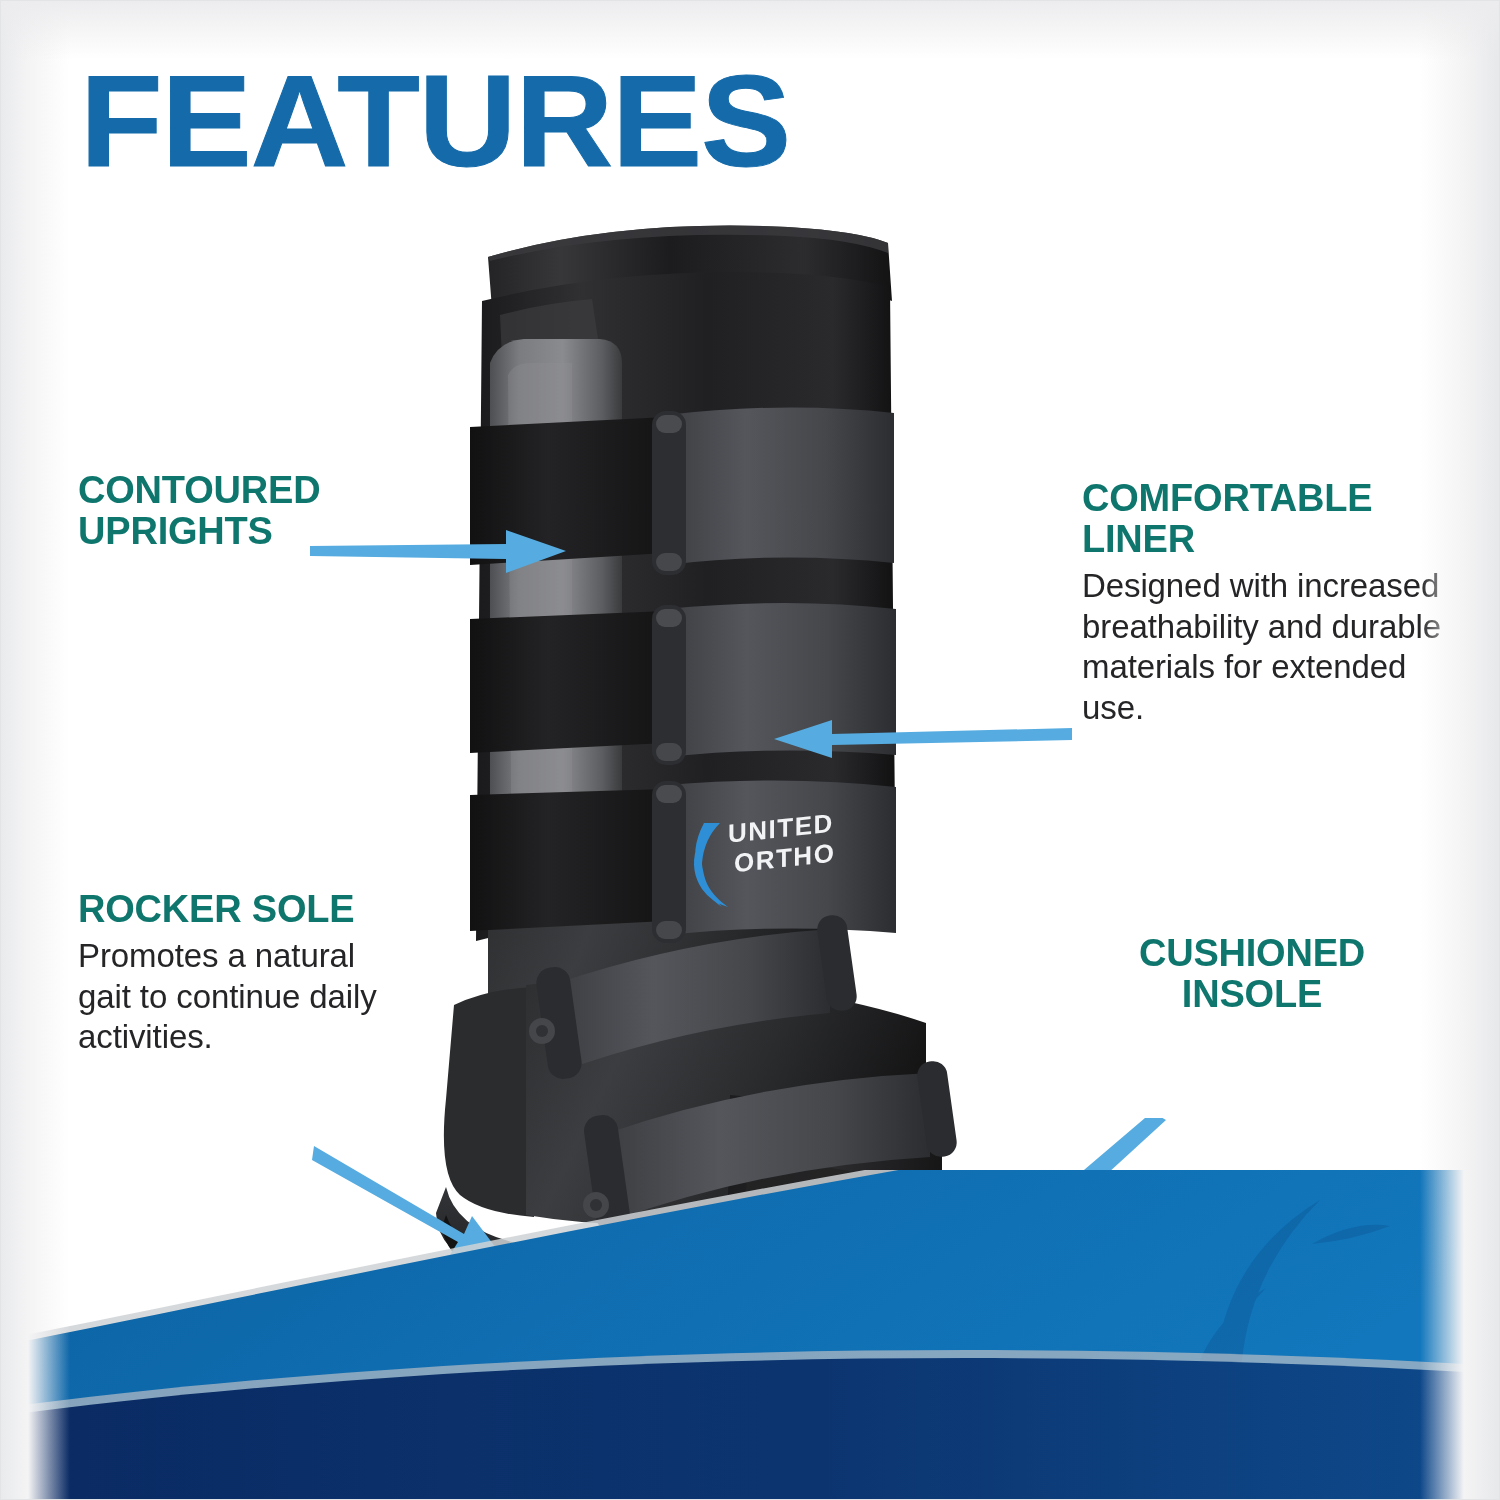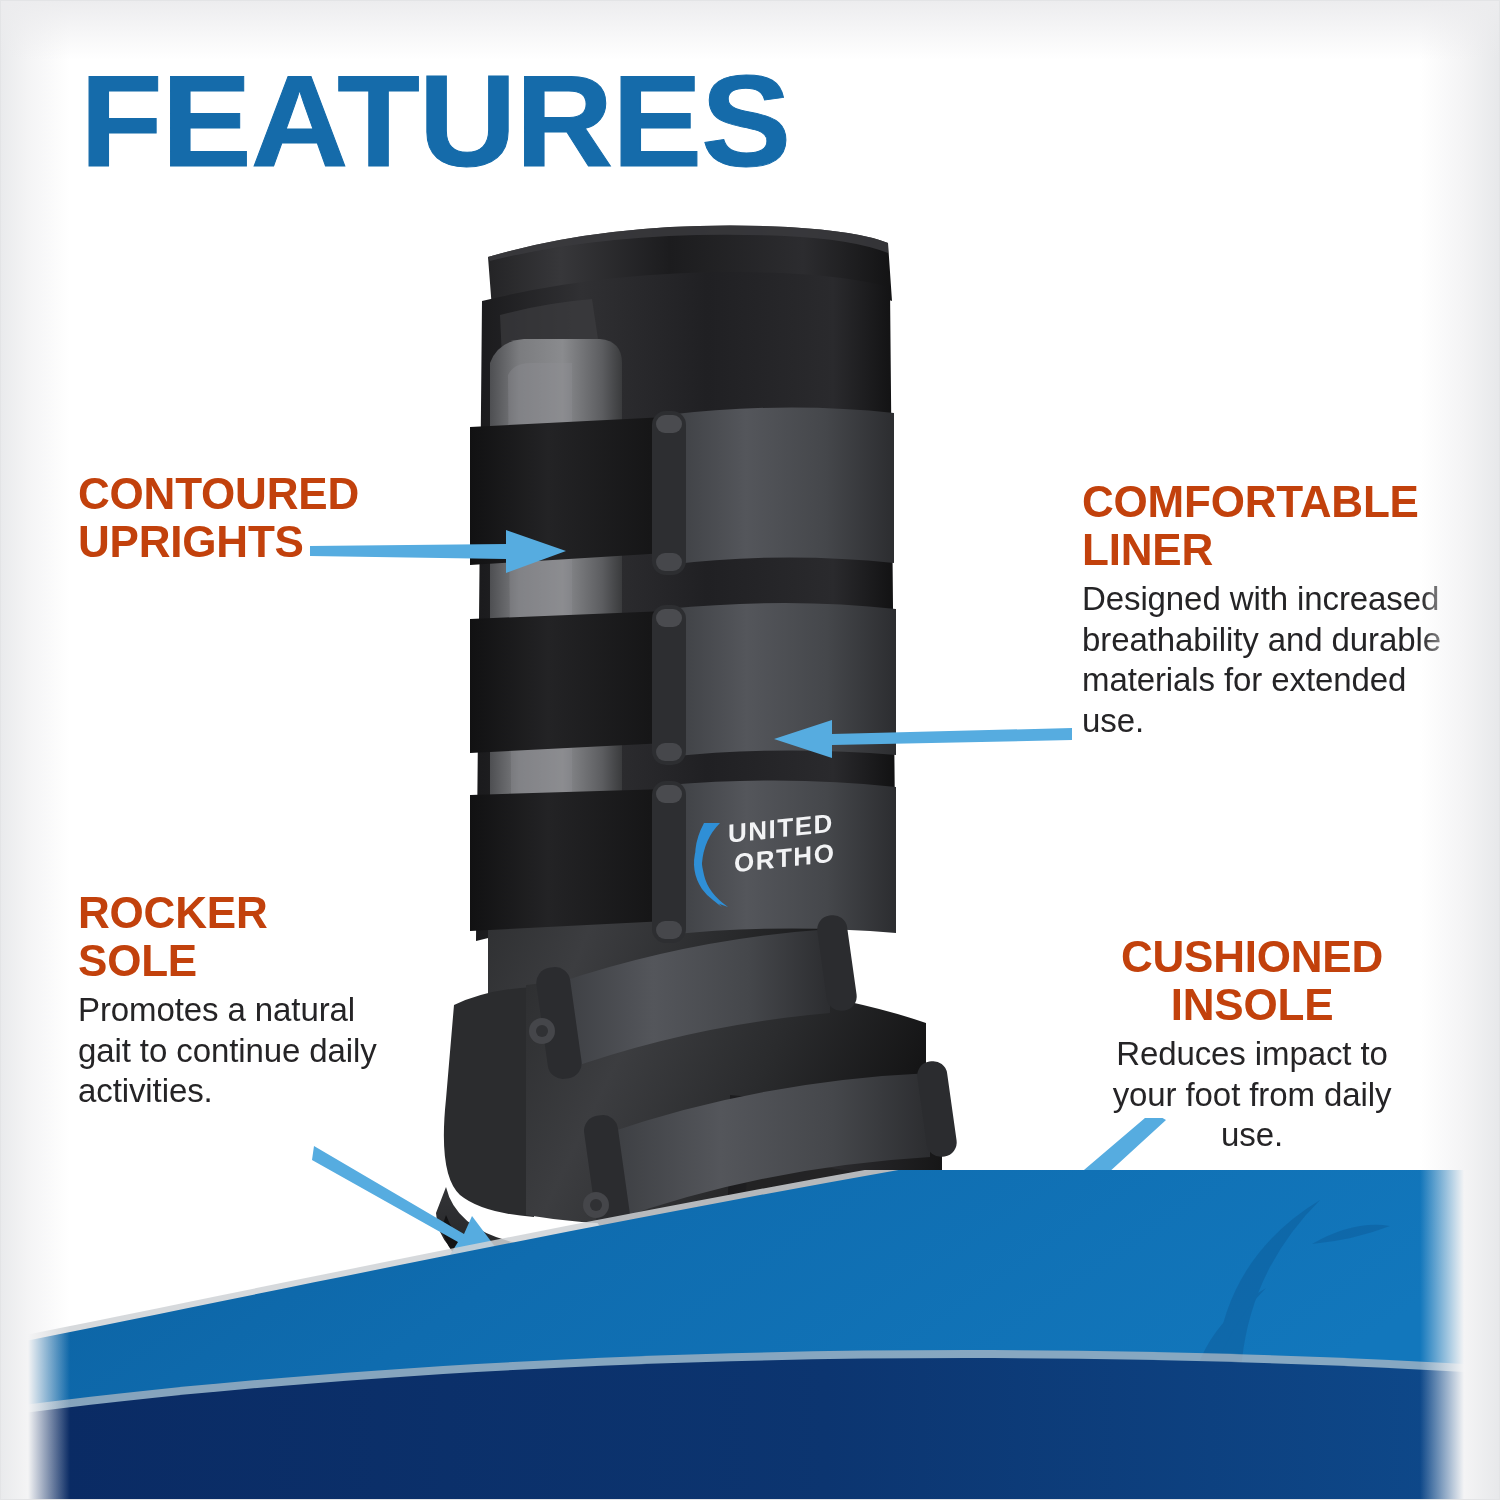--- a/index.html
+++ b/index.html
@@ -21,22 +21,22 @@
     letter-spacing:-1px;color:#156BAA;
     transform:scaleX(1.04);transform-origin:left top;
     -webkit-text-stroke:1px #156BAA;
   }
 
   
   .feature{position:absolute;z-index:30;}
   .feature h3{
     margin:0 0 6px 0;
     font-family:"Liberation Sans",sans-serif;
-    font-weight:bold;font-size:44px;line-height:1.08;
-    letter-spacing:-0.2px;color:#c2410c;
+    font-weight:bold;font-size:38px;line-height:1.08;
+    letter-spacing:-0.2px;color:#0f766e;
     text-transform:uppercase;
   }
   .feature p{
     margin:0;
     font-family:"Liberation Sans",sans-serif;
     font-weight:normal;font-size:33px;line-height:1.23;
     color:#252426;
     letter-spacing:-0.1px;
   }
 
@@ -205,21 +205,20 @@
     <p>Promotes a natural gait to continue daily activities.</p>
   </div>
 
   <div class="feature" id="feat-liner">
     <h3>COMFORTABLE LINER</h3>
     <p>Designed with increased breathability and durable materials for extended use.</p>
   </div>
 
   <div class="feature" id="feat-insole">
     <h3>CUSHIONED INSOLE</h3>
-    <p>Reduces impact to your foot from daily use.</p>
   </div>
 
   <div class="arrow" style="left:310px;top:528px;width:260px;height:48px;">
     <svg width="260" height="48" viewBox="0 0 260 48">
       <path d="M0 18 L196 16 L196 2 L256 23 L196 45 L196 31 L0 28 Z" fill="#56ACE0"></path>
     </svg>
   </div>
 
   <div class="arrow" style="left:770px;top:712px;width:302px;height:48px;">
     <svg width="302" height="48" viewBox="0 0 302 48">

